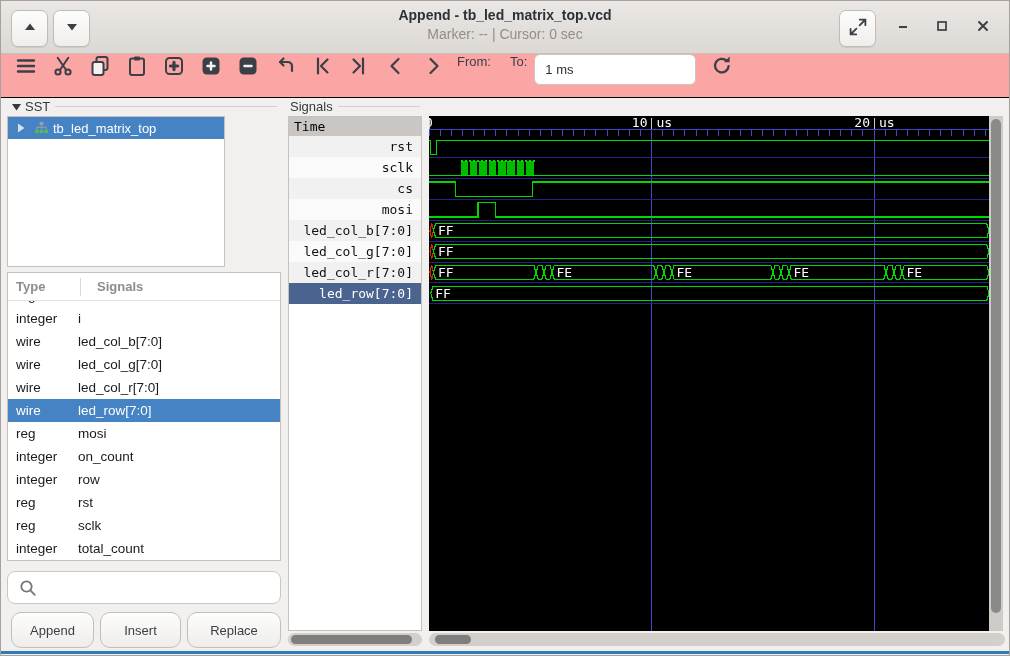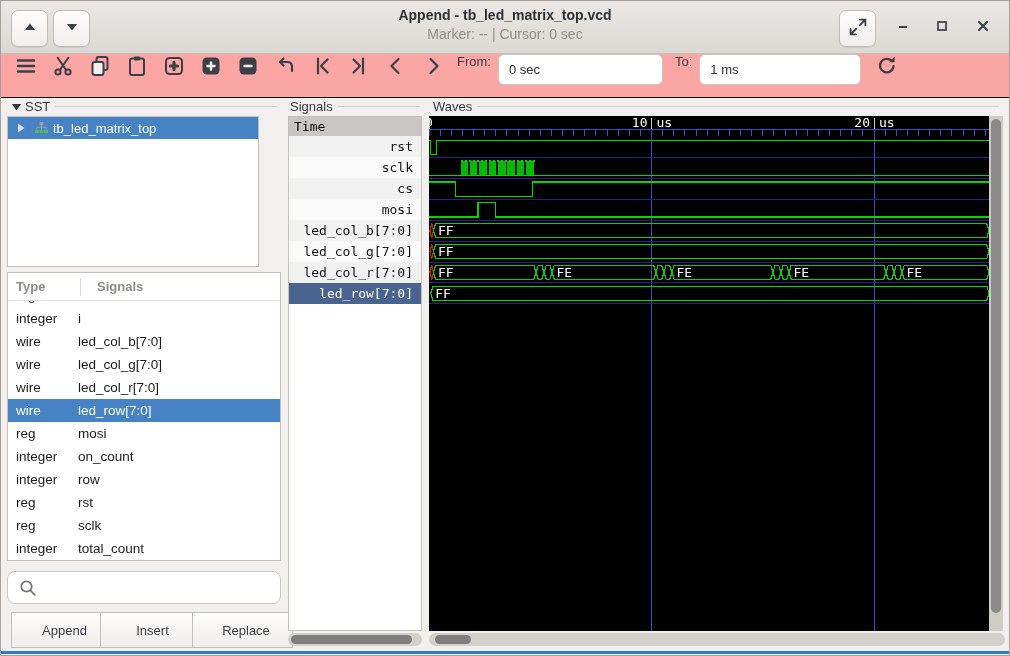--- a/index.html
+++ b/index.html
@@ -37,23 +37,23 @@
   #tbl-header .c1{width:54px;padding-left:8px;}
   #tbl-header .div{width:1px;height:18px;background:#dcd8d4;margin-right:6px;}
   #tbl-rows{margin-top:-17px;}
   .tbl-row{height:23px;line-height:23px;font-size:13.5px;color:#1a1a1a;display:flex;white-space:nowrap;}
   .tbl-row .tbl-type{width:54px;padding-left:8px;flex:none;}
   .tbl-row .tbl-name{padding-left:8px;}
   .tbl-row.sel{background:var(--sel-blue,#4583c4);color:#fff;}
   
   #search-box{position:absolute;left:6px;top:570px;width:274px;height:33px;background:#fff;
               border:1px solid #cdc7c1;border-radius:8px;box-sizing:border-box;display:flex;align-items:center;}
-  .gtk-btn{position:absolute;top:611px;height:34px;border:1px solid #c4beb8;border-radius:0;
+  .gtk-btn{position:absolute;top:611px;height:34px;border:1px solid #c4beb8;border-radius:10px;
            background:linear-gradient(#fdfdfc,#eeedeb);font-size:13px;color:#3a4046;
-           display:flex;align-items:center;justify-content:center;font-family:"Liberation Sans",sans-serif;padding-left:12px;}
+           display:flex;align-items:center;justify-content:center;font-family:"Liberation Sans",sans-serif;}
   
   #signals-list{font-family:"DejaVu Sans Mono",monospace;font-size:13px;color:#111;}
   #time-header{height:19px;line-height:19px;background:#c9c6c4;padding-left:5px;}
   .sig-row{height:21px;line-height:21px;text-align:right;padding-right:8px;}
   .sig-row:nth-child(odd){background:#f1f1f2;}
   .sig-row:nth-child(even){background:#fafafa;}
   .sig-row.sel{background:var(--sel-muted,#4b648f);color:#fff;}
   
   .sb-track-h{position:absolute;height:13px;background:#d3cfcb;border-radius:7px;}
   .sb-thumb-h{position:absolute;top:2px;height:9px;background:#7e7e7e;border-radius:5px;}
@@ -175,39 +175,38 @@
       <svg width="24" height="24" style="stroke-width:2.2">
           <path d="M14.5 5 7.5 12l7 7"></path>
         </svg>
       </div>
     <div class="icon-btn">
       <svg width="24" height="24" style="stroke-width:2.2">
           <path d="M9.5 5l7 7-7 7"></path>
         </svg>
       </div>
     <span class="tb-label">From:</span>
-    <input class="tb-input" style="width: 165px;" value="0 sec">
     <span class="tb-label">To:</span>
     <input class="tb-input" style="width: 162px;" value="1 ms">
     <div class="icon-btn">
       <svg width="26" height="26" style="stroke-width:2.3">
         <path d="M19.6 13.2a6.8 6.8 0 1 1-2.1-5.5"></path>
         <path d="M20.6 3.6v5.6h-5.6z" fill="#3a4046" stroke="none"></path>
         </svg>
       </div>
   </div>
 
   <div class="frame-label" style="left:10px;top:98px;width:266px">
     <svg width="11" height="11">
         <path d="M1 3 10 3 5.5 9.5 Z" fill="#35393d"></path>
       </svg>
     <span style="margin-left:3px">SST</span>
     <span class="frame-line"></span>
   </div>
-  <div class="white-box" style="left:6px;top:115px;width:252px;height:151px">
+  <div class="white-box" style="left:6px;top:115px;width:218px;height:151px">
     <div id="sst-row">
       <svg id="sst-expander" width="10" height="12">
         <path d="M2 1.5 8.5 6 2 10.5 Z" fill="#d9e0e9"></path>
         </svg>
       <svg id="sst-icon" width="15" height="14">
         <rect x="5.6" y="1" width="3.8" height="3.2" fill="#99a0a6"></rect>
         <path d="M7.5 4.2v2.1M2.9 8.6V6.3h9.2v2.3M7.5 6.3v2.3" stroke="#99a0a6" fill="none"></path>
         <rect x="1" y="8.8" width="3.8" height="3.2" fill="#57b857"></rect>
         <rect x="5.6" y="8.8" width="3.8" height="3.2" fill="#57b857"></rect>
         <rect x="10.2" y="8.8" width="3.8" height="3.2" fill="#57b857"></rect>
@@ -299,24 +298,20 @@
         <div class="sig-row">led_col_b[7:0]</div>
         <div class="sig-row">led_col_g[7:0]</div>
         <div class="sig-row">led_col_r[7:0]</div>
         <div class="sig-row sel">led_row[7:0]</div>
       </div>
   </div>
   <div class="sb-track-h" style="left:287px;top:632px;width:134px">
     <div class="sb-thumb-h" style="left:3px;width:121px"></div>
   </div>
 
-  <div class="frame-label" style="left:432px;top:98px;width:566px">
-    <span>Waves</span>
-      <span class="frame-line"></span>
-  </div>
   <div id="wave-canvas">
     <svg id="wave-svg" width="560" height="515" shape-rendering="crispEdges">
         <line x1="222.5" y1="2" x2="222.5" y2="515" stroke="#4444cc" stroke-width="1"></line>
         <line x1="445" y1="2" x2="445" y2="515" stroke="#4444cc" stroke-width="1"></line>
         <line x1="0" y1="13.5" x2="560" y2="13.5" stroke="#4444cc" stroke-width="1"></line>
         <line x1="0" y1="13.5" x2="0" y2="20" stroke="#4444cc" stroke-width="1"></line>
         <line x1="11.125" y1="13.5" x2="11.125" y2="20" stroke="#4444cc" stroke-width="1"></line>
         <line x1="22.25" y1="13.5" x2="22.25" y2="20" stroke="#4444cc" stroke-width="1"></line>
         <line x1="33.375" y1="13.5" x2="33.375" y2="20" stroke="#4444cc" stroke-width="1"></line>
         <line x1="44.5" y1="13.5" x2="44.5" y2="20" stroke="#4444cc" stroke-width="1"></line>

